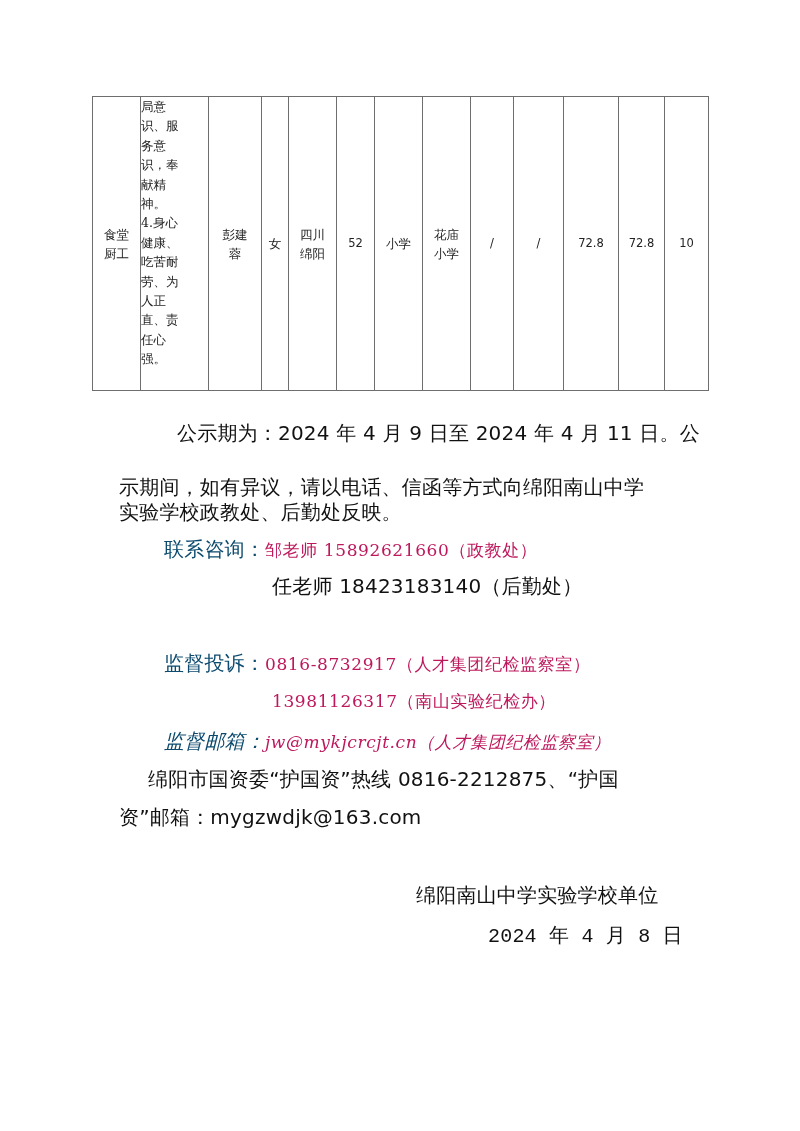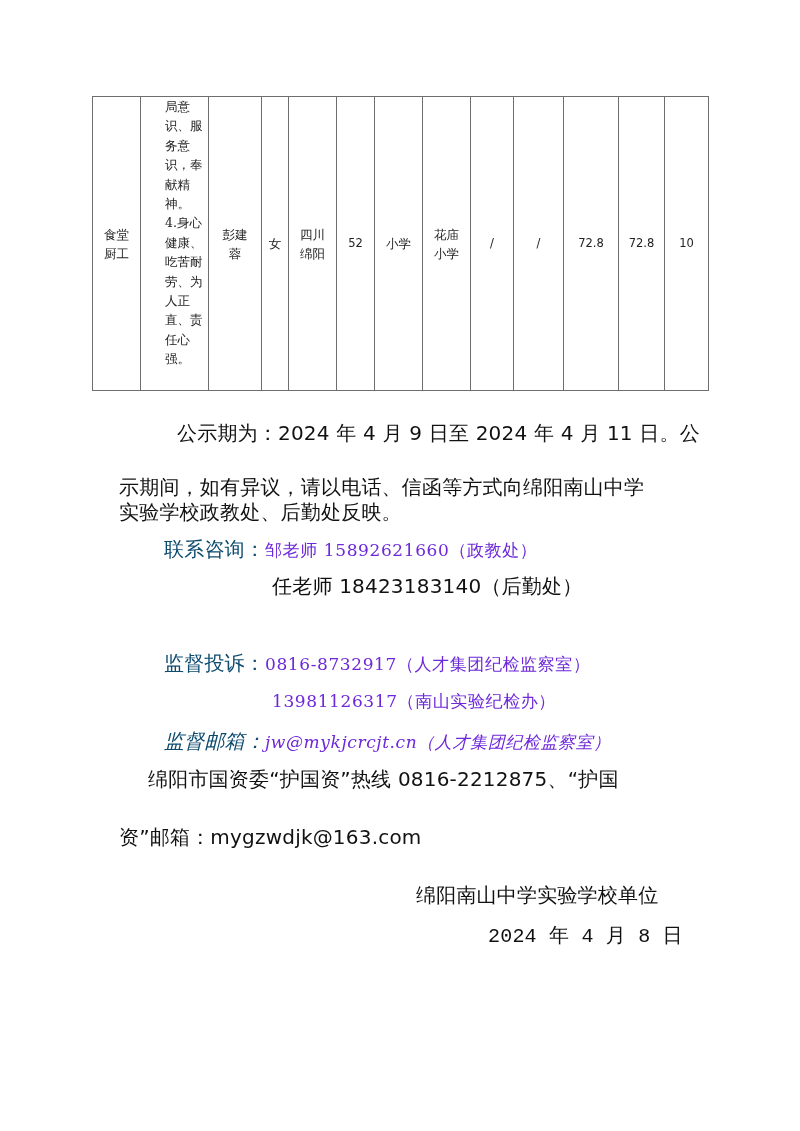--- a/index.html
+++ b/index.html
@@ -14,32 +14,32 @@
       position: absolute; left: 92px; top: 96px;
       border-collapse: collapse; table-layout: fixed;
       width: 616px; height: 295px;
     }
     table.roster td {
       border: 1.3px solid #6e6e6e; padding: 0; text-align: center; vertical-align: middle;
       font-family: "DejaVu Serif", "Liberation Serif", serif; font-size: 12.5px; line-height: 19px;
       color: #222;
     }
     table.roster td.num { font-family: "DejaVu Sans", "Liberation Sans", sans-serif; font-size: 11.5px; }
-    table.roster td.req { text-align: left; vertical-align: top; padding: 0 2px 0 24px; }
+    table.roster td.req { text-align: left; vertical-align: top; padding: 0 2px 0 0; }
     .req-line { display: block; white-space: nowrap; line-height: 19.4px; font-size: 12.5px; }
     .stack { display: inline-block; text-align: center; }
     .stack span { display: block; }
 
     
     .line {
       position: absolute; white-space: nowrap;
       font-family: "DejaVu Sans", "Liberation Sans", sans-serif;
       font-size: 20px; color: #111; letter-spacing: 0.2px;
     }
-    .serif { font-family: "DejaVu Serif", "Liberation Serif", serif; font-size: 17px; color: #6d28d9; letter-spacing: 0.6px; }
+    .serif { font-family: "DejaVu Serif", "Liberation Serif", serif; font-size: 17px; color: #be185d; letter-spacing: 0.6px; }
     .label { font-family: "DejaVu Sans", "Liberation Sans", sans-serif; font-size: 20px; color: #0c4a6e; }
   </style>
 </head>
 <body>
 
 <div class="page">
 
   <table class="roster">
     <colgroup>
       <col style="width:48px">
@@ -122,17 +122,17 @@
   <div class="line" style="left:164px; top:650px;">
     <span class="label">监督投诉：</span><span class="serif">0816-8732917（人才集团纪检监察室）</span>
   </div>
   <div class="line serif" style="left:272px; top:690px;">13981126317（南山实验纪检办）</div>
 
   <div class="line" style="left:164px; top:728px;font-style:italic;">
     <span class="label">监督邮箱：</span><span class="serif">jw@mykjcrcjt.cn（人才集团纪检监察室）</span>
   </div>
 
   <div class="line" style="left:148px; top:766px;text-align:center;">绵阳市国资委“护国资”热线 0816-2212875、“护国</div>
-  <div class="line" style="left:119px; top:804px;margin-top:20px;">资”邮箱：mygzwdjk@163.com</div>
+  <div class="line" style="left:119px; top:804px;">资”邮箱：mygzwdjk@163.com</div>
 
   <div class="line" style="left:416px; top:882px;">绵阳南山中学实验学校单位</div>
   <div class="line" style="left:488px; top:922px;font-family:Liberation Mono, monospace;">2024 年 4 月 8 日</div>
 </div>
 
 </body></html>

